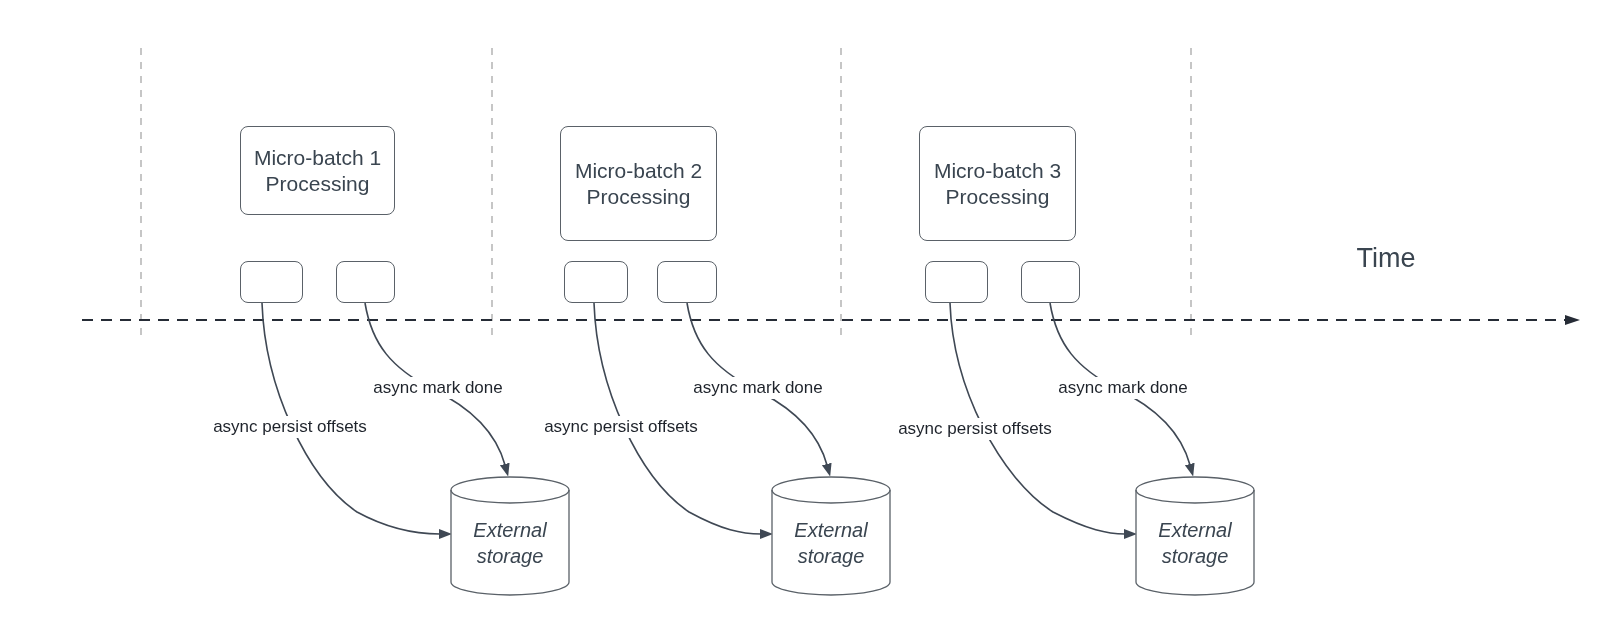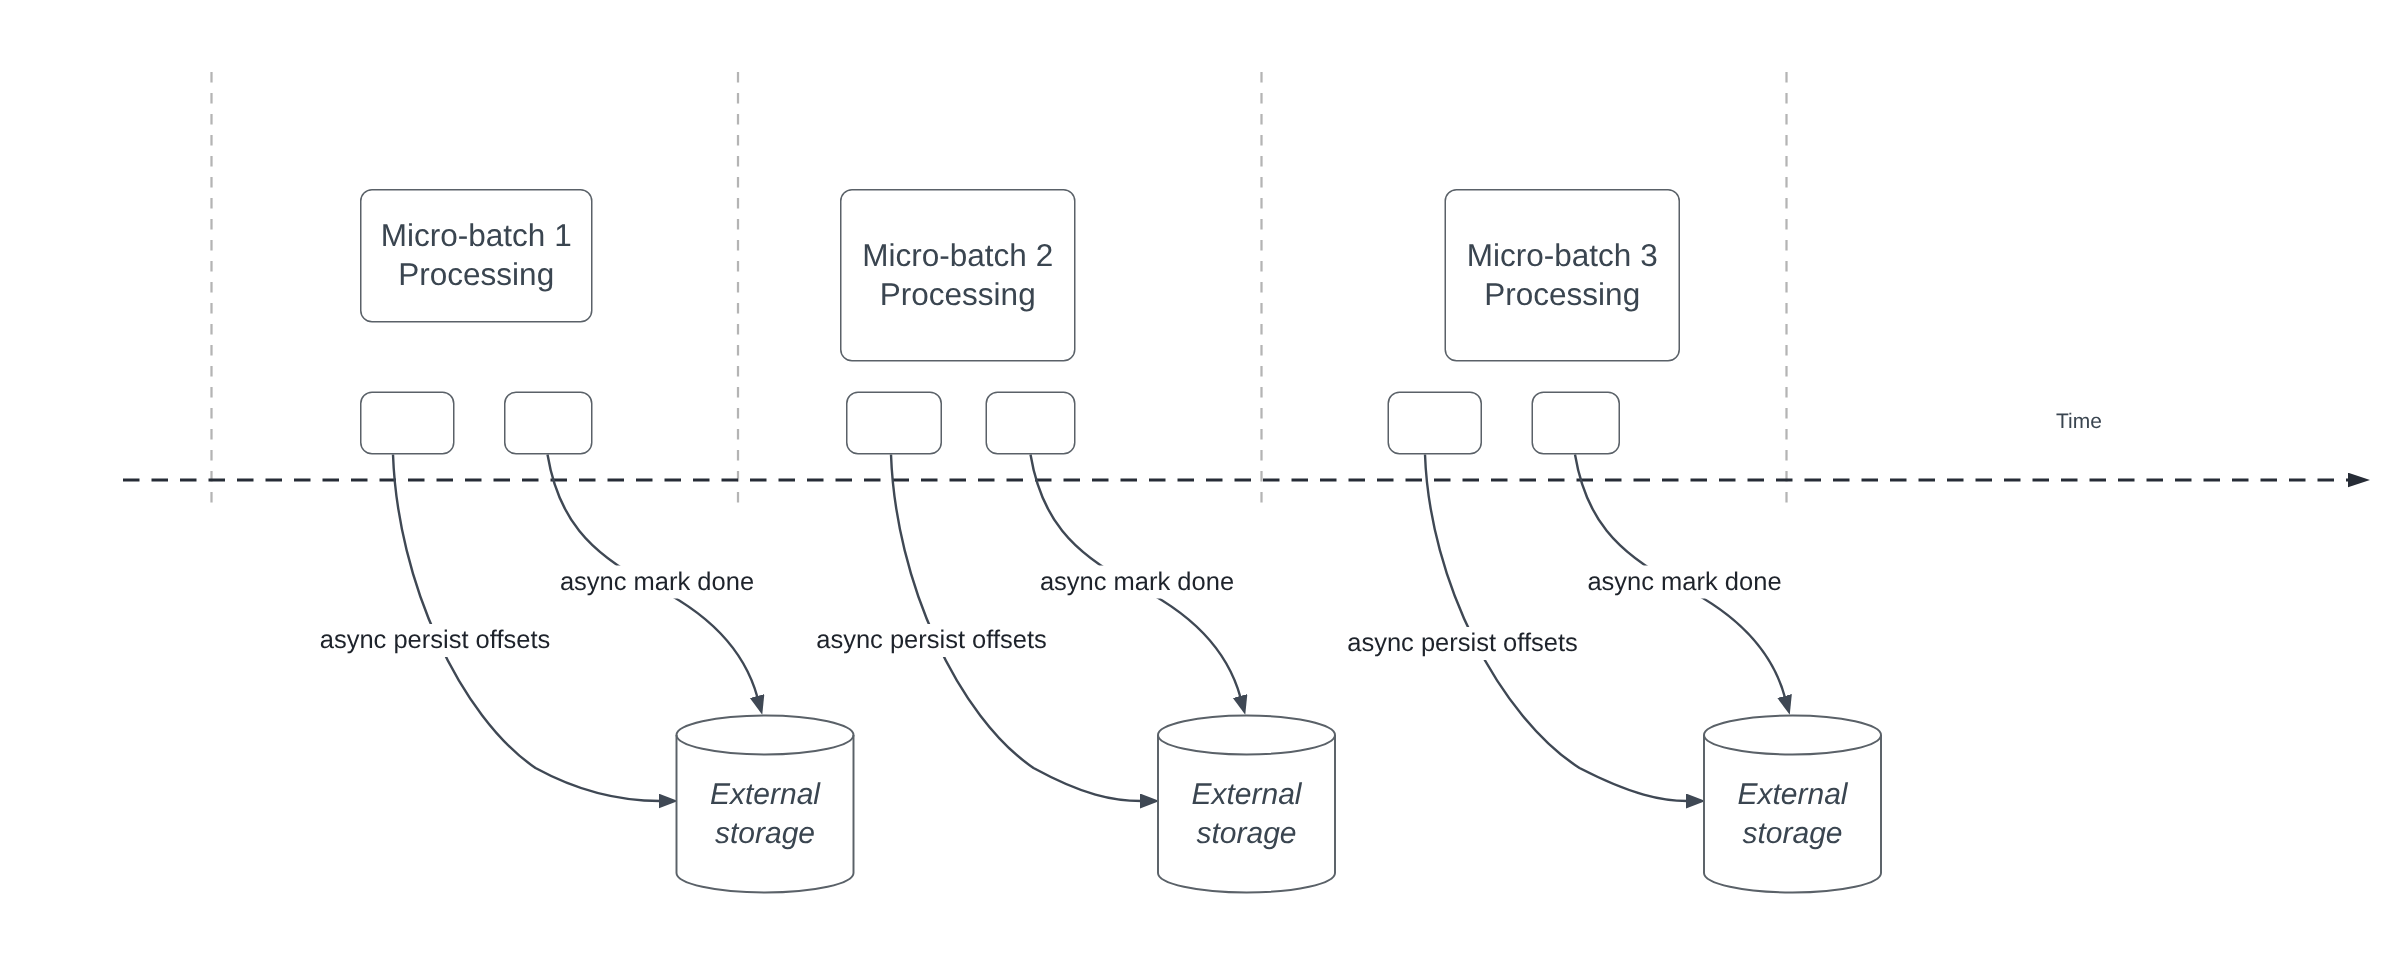--- a/index.html
+++ b/index.html
@@ -70,23 +70,23 @@
     width:112px;
     text-align:center;
     color:var(--text);
     font-size:20px;line-height:26px;
     top:517px;
     font-style:italic;
   }
   .time-label{
     position:absolute;
     transform:translate(-50%,-50%);
-    left:1386px;top:280px;
+    left:1386px;top:258px;
     color:var(--text);
-    font-size:14px;
+    font-size:27px;
   }
 </style>
 </head>
 <body>
 
 <div id="canvas">
 
   <svg id="lines-layer" viewBox="0 0 1600 642" xmlns="http://www.w3.org/2000/svg">
     <defs>
       <marker id="mArrow" markerUnits="userSpaceOnUse" markerWidth="14" markerHeight="12" refX="1" refY="5" orient="auto">
@@ -146,21 +146,21 @@
   </div>
   <div class="small-box" style="left:564px;width:64px;"></div>
   <div class="small-box" style="left:657px;width:60px;"></div>
   <div class="edge-label" style="left:621px;top:427px;">async persist offsets</div>
   <div class="edge-label" style="left:758px;top:388px;">async mark done</div>
   <div class="cyl-label" style="left:831px;">
     <span>External</span><br>
     <span>storage</span>
   </div>
 
-  <div class="big-box" style="left:919px;top:126px;width:157px;height:115px;margin-left:44px;">
+  <div class="big-box" style="left:919px;top:126px;width:157px;height:115px;">
     <div>
       <span>Micro-batch 3</span><br>
       <span>Processing</span>
     </div>
   </div>
   <div class="small-box" style="left:925px;width:63px;"></div>
   <div class="small-box" style="left:1021px;width:59px;"></div>
   <div class="edge-label" style="left:975px;top:429px;">async persist offsets</div>
   <div class="edge-label" style="left:1123px;top:388px;">async mark done</div>
   <div class="cyl-label" style="left:1195px;">

